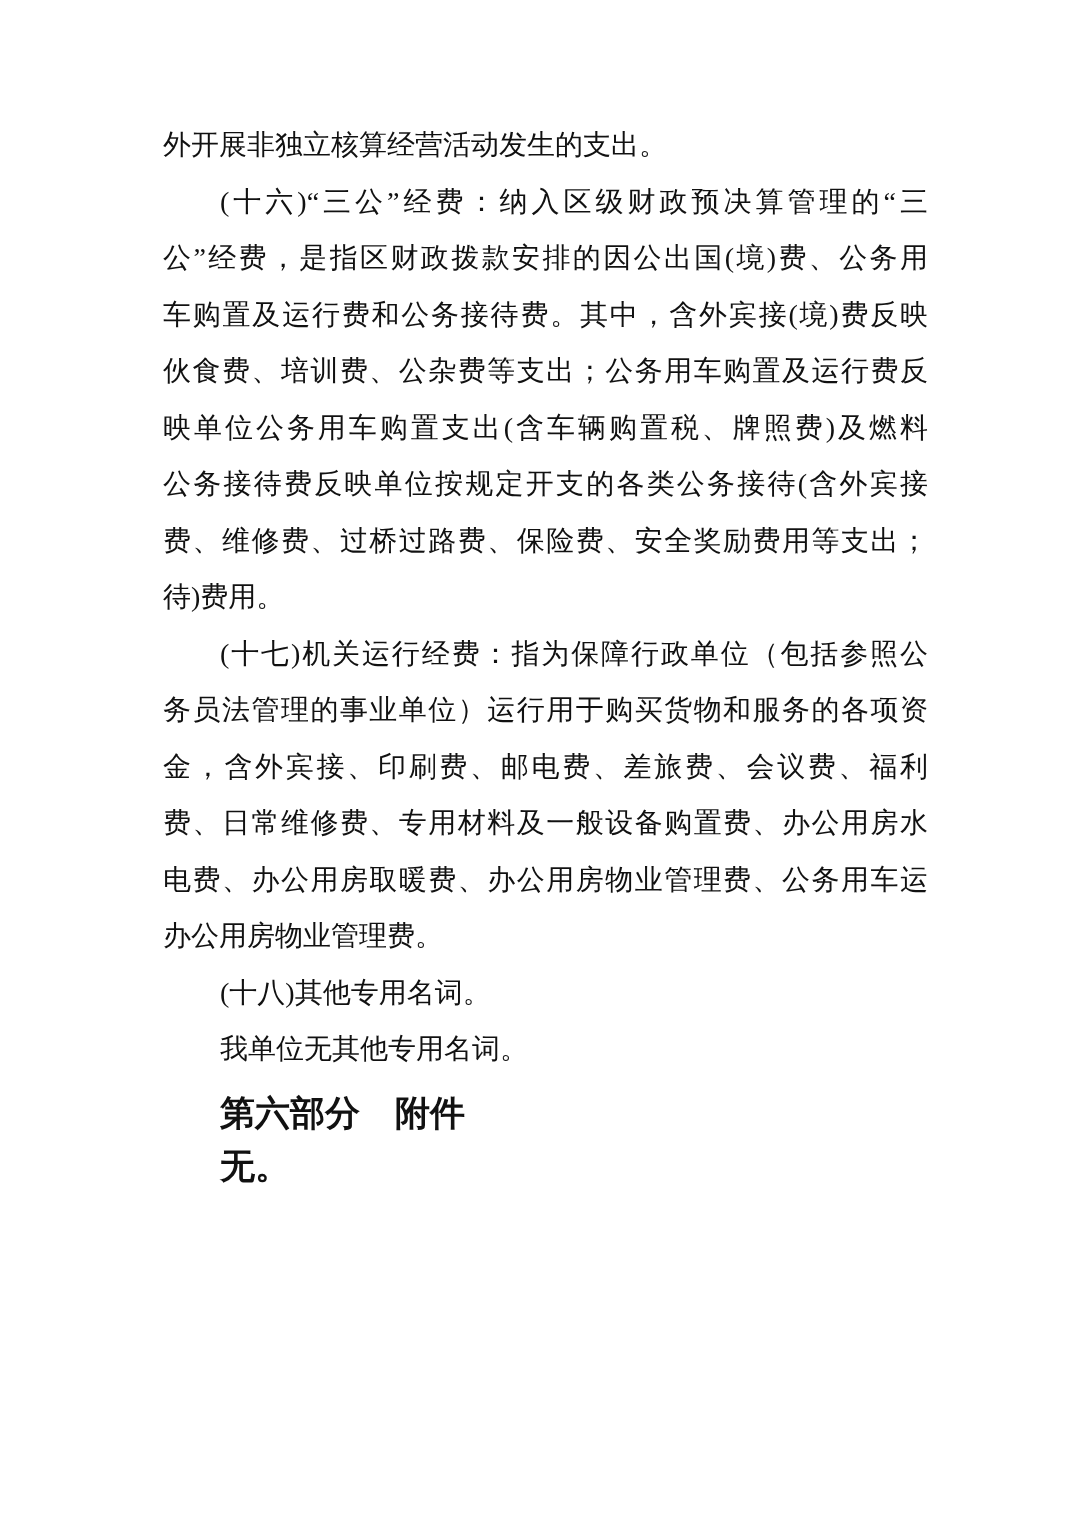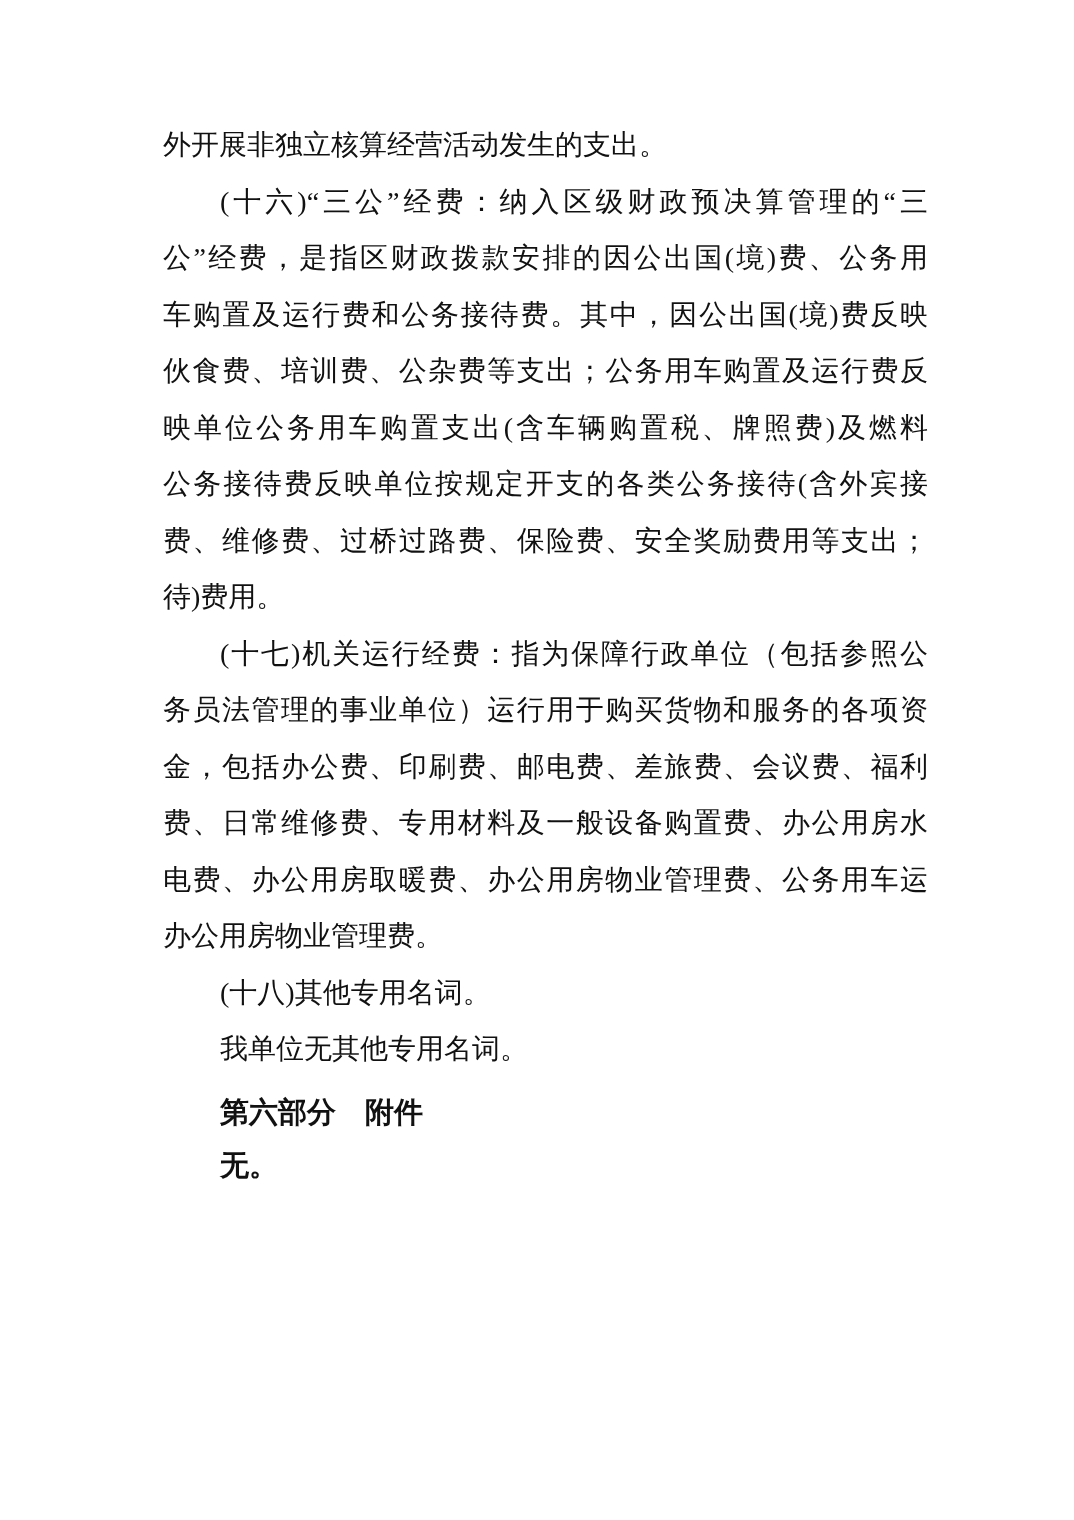--- a/index.html
+++ b/index.html
@@ -41,21 +41,21 @@
   .indent {
     text-indent: 57px;
   }
   
   .hblock {
     margin-top: 8px;
   }
   .hline {
     font-family: "Liberation Sans", "DejaVu Sans", sans-serif;
     font-weight: 700;
-    font-size: 29px;
+    font-size: 35px;
     line-height: 53px;
     text-align: left;
     color: #111111;
   }
   .pageno {
     position: absolute;
     left: 0;
     top: 1400px;
     width: 1074px;
     text-align: center;
@@ -66,29 +66,29 @@
   }
 </style>
 </head>
 <body>
 
 <div class="page">
   <div class="content">
     <div class="bline end">外开展非独立核算经营活动发生的支出。</div>
     <div class="bline fill indent">(十六)“三公”经费：纳入区级财政预决算管理的“三</div>
     <div class="bline fill">公”经费，是指区财政拨款安排的因公出国(境)费、公务用</div>
-    <div class="bline fill">车购置及运行费和公务接待费。其中，因公出国(境)费反映</div>
+    <div class="bline fill">车购置及运行费和公务接待费。其中，含外宾接(境)费反映</div>
     <div class="bline fill">伙食费、培训费、公杂费等支出；公务用车购置及运行费反</div>
     <div class="bline fill">映单位公务用车购置支出(含车辆购置税、牌照费)及燃料</div>
     <div class="bline fill">公务接待费反映单位按规定开支的各类公务接待(含外宾接</div>
     <div class="bline fill">费、维修费、过桥过路费、保险费、安全奖励费用等支出；</div>
     <div class="bline end">待)费用。</div>
     <div class="bline fill indent">(十七)机关运行经费：指为保障行政单位（包括参照公</div>
     <div class="bline fill">务员法管理的事业单位）运行用于购买货物和服务的各项资</div>
-    <div class="bline fill">金，包括办公费、印刷费、邮电费、差旅费、会议费、福利</div>
+    <div class="bline fill">金，含外宾接、印刷费、邮电费、差旅费、会议费、福利</div>
     <div class="bline fill">费、日常维修费、专用材料及一般设备购置费、办公用房水</div>
     <div class="bline fill">电费、办公用房取暖费、办公用房物业管理费、公务用车运</div>
     <div class="bline end">办公用房物业管理费。</div>
     <div class="bline end indent">(十八)其他专用名词。</div>
     <div class="bline end indent">我单位无其他专用名词。</div>
     <div class="hblock">
       <div class="hline indent">第六部分　附件</div>
       <div class="hline indent">无。</div>
     </div>
   </div>

